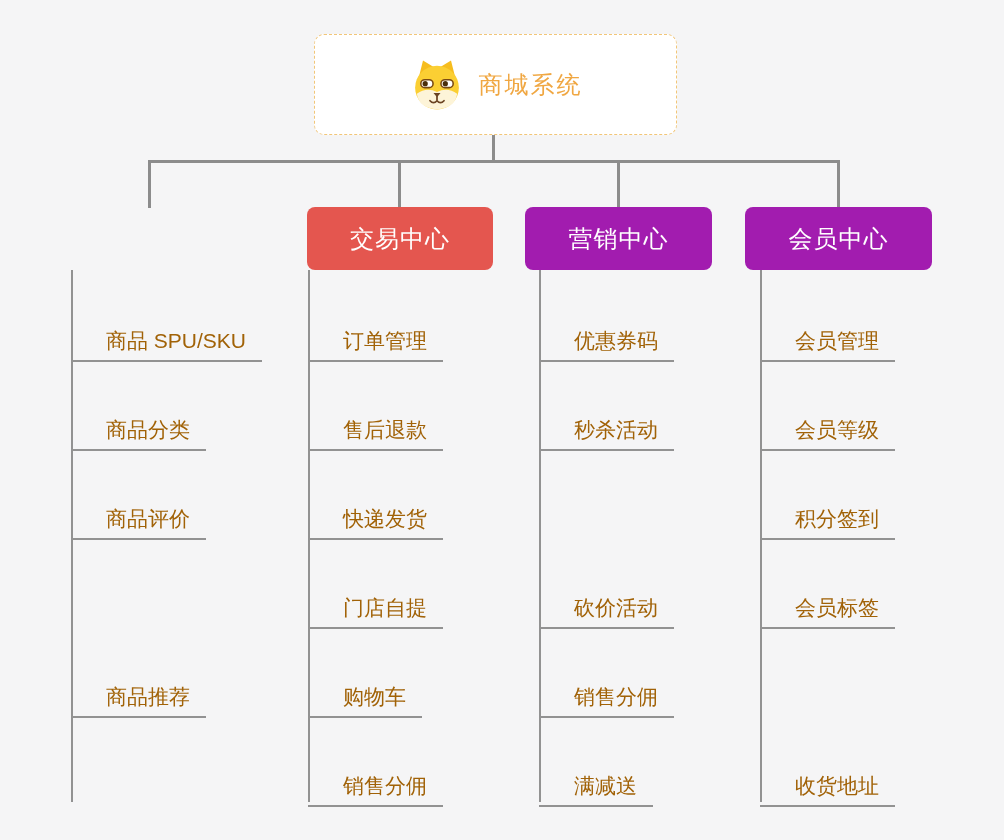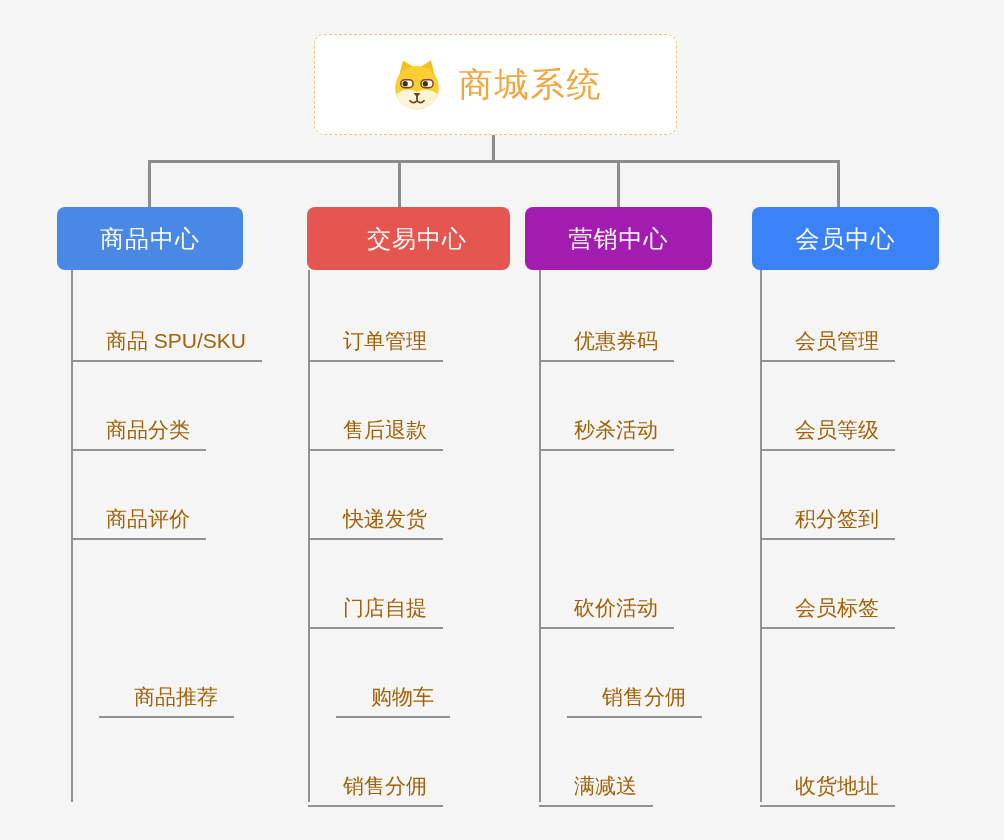--- a/index.html
+++ b/index.html
@@ -17,21 +17,21 @@
   .root-node{
     position:absolute;left:314px;top:34px;
     width:361px;height:99px;
     background:#ffffff;
     border:1px dashed #f2c678;
     border-radius:10px;
     display:flex;align-items:center;justify-content:center;
     gap:14px;
   }
   .root-label{
-    font-size:34px;
+    font-size:24px;
     letter-spacing:2px;
     white-space:nowrap;
   }
   .root-icon{width:56px;height:56px;display:block;}
   
   .line{position:absolute;background:#8c8c8c;}
   .root-stub{left:492px;top:133px;width:3px;height:29px;}
   .rail{left:148px;top:160px;width:692px;height:3px;}
   .drop{top:160px;width:3px;height:48px;}
   .drop-0{left:148px;}
@@ -42,21 +42,21 @@
   .branch-box{
     position:absolute;top:207px;height:63px;
     border-radius:8px;
     color:#ffffff;
     font-size:24px;
     letter-spacing:1px;
     display:flex;align-items:center;justify-content:center;
     white-space:nowrap;
   }
   .branch-box-0{left:57px;width:186px;}
-  .branch-box-1{left:307px;width:186px;padding-left:17px;}
+  .branch-box-1{left:307px;width:186px;}
   .branch-box-2{left:525px;width:187px;}
   .branch-box-3{left:745px;width:187px;}
   
   .leaf-col{position:absolute;top:270px;width:260px;height:534px;}
   .leaf-col-0{left:71px;}
   .leaf-col-1{left:308px;}
   .leaf-col-2{left:539px;}
   .leaf-col-3{left:760px;}
   .col-line{position:absolute;left:0;top:0;width:2px;height:532px;background:#929292;}
   .leaf{
@@ -67,21 +67,21 @@
     border-bottom:2px solid #929292;
     font-size:21px;
     color:#a16207;
     white-space:nowrap;
     box-sizing:content-box;
   }
   .leaf-r0{top:45px;}
   .leaf-r1{top:134px;}
   .leaf-r2{top:223px;}
   .leaf-r3{top:312px;}
-  .leaf-r4{top:401px;margin-left:28px;}
+  .leaf-r4{top:401px;}
   .leaf-r5{top:490px;}
 </style>
 </head>
 <body>
 
 <div class="canvas">
 
   <div class="line root-stub"></div>
   <div class="line rail"></div>
   <div class="line drop drop-0"></div>
@@ -98,30 +98,27 @@
       <rect x="13.5" y="26" width="14" height="9" rx="4.5" fill="#ffffff" stroke="#7a4a12" stroke-width="1.8"></rect>
       <rect x="36.5" y="26" width="14" height="9" rx="4.5" fill="#ffffff" stroke="#7a4a12" stroke-width="1.8"></rect>
       <circle cx="18.5" cy="30.5" r="3" fill="#4a2e0a"></circle>
       <circle cx="41.5" cy="30.5" r="3" fill="#4a2e0a"></circle>
       <path d="M28 41 h8 l-4 5 Z" fill="#6b4423"></path>
       <path d="M32 45 v4 M24 50 q4 4.5 8 0 q4 4.5 8 0" stroke="#6b4423" stroke-width="2" fill="none" stroke-linecap="round"></path>
     </svg>
     <span class="root-label" style="color: rgb(240, 167, 66);">商城系统</span>
   </div>
 
-  <div class="branch-box branch-box-0" style="background-color: rgb(74, 136, 230);">
-    <span>商品中心</span>
-  </div>
   <div class="branch-box branch-box-1" style="background-color: rgb(228, 86, 79);">
     <span>交易中心</span>
   </div>
   <div class="branch-box branch-box-2" style="background-color: #a21caf;">
     <span>营销中心</span>
   </div>
-  <div class="branch-box branch-box-3" style="background-color: #3b82f6; margin-left: 7px;">
+  <div class="branch-box branch-box-3" style="background-color: #a21caf;">
     <span>会员中心</span>
   </div>
 
   <div class="leaf-col leaf-col-0">
     <div class="col-line"></div>
     <div class="leaf leaf-r0">商品 SPU/SKU</div>
     <div class="leaf leaf-r1">商品分类</div>
     <div class="leaf leaf-r2">商品评价</div>
     <div class="leaf leaf-r4">商品推荐</div>
   </div>

